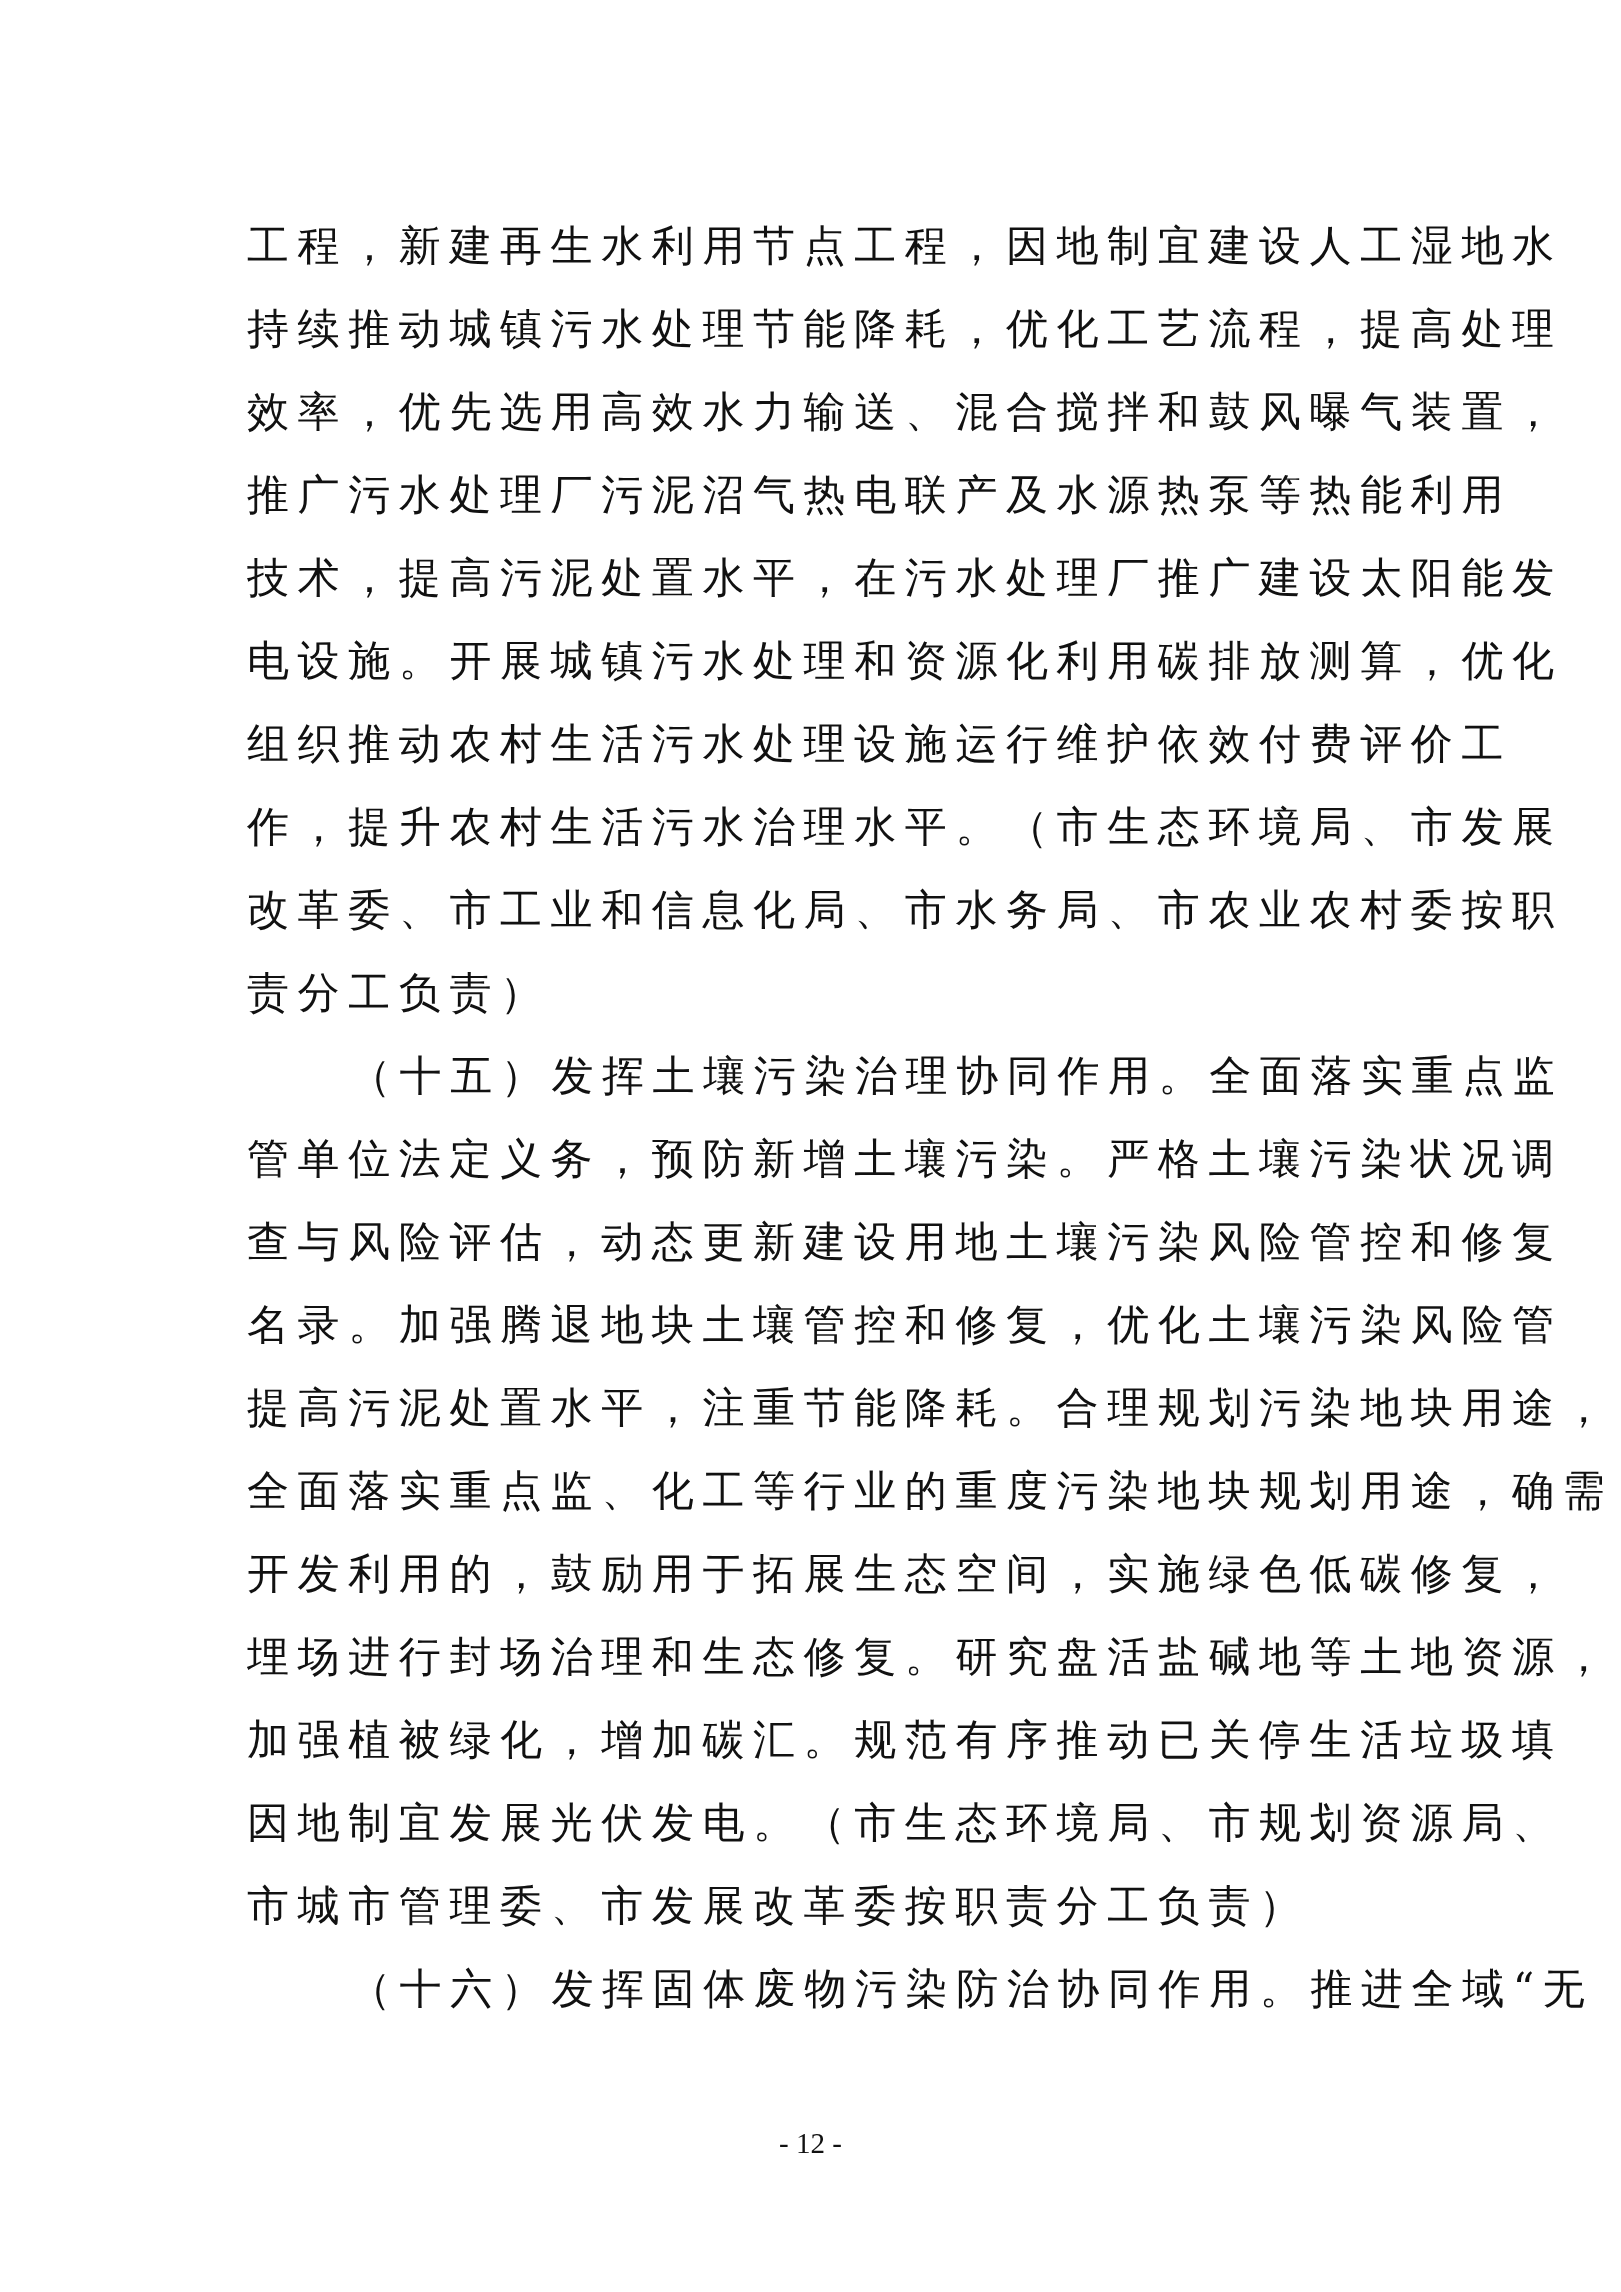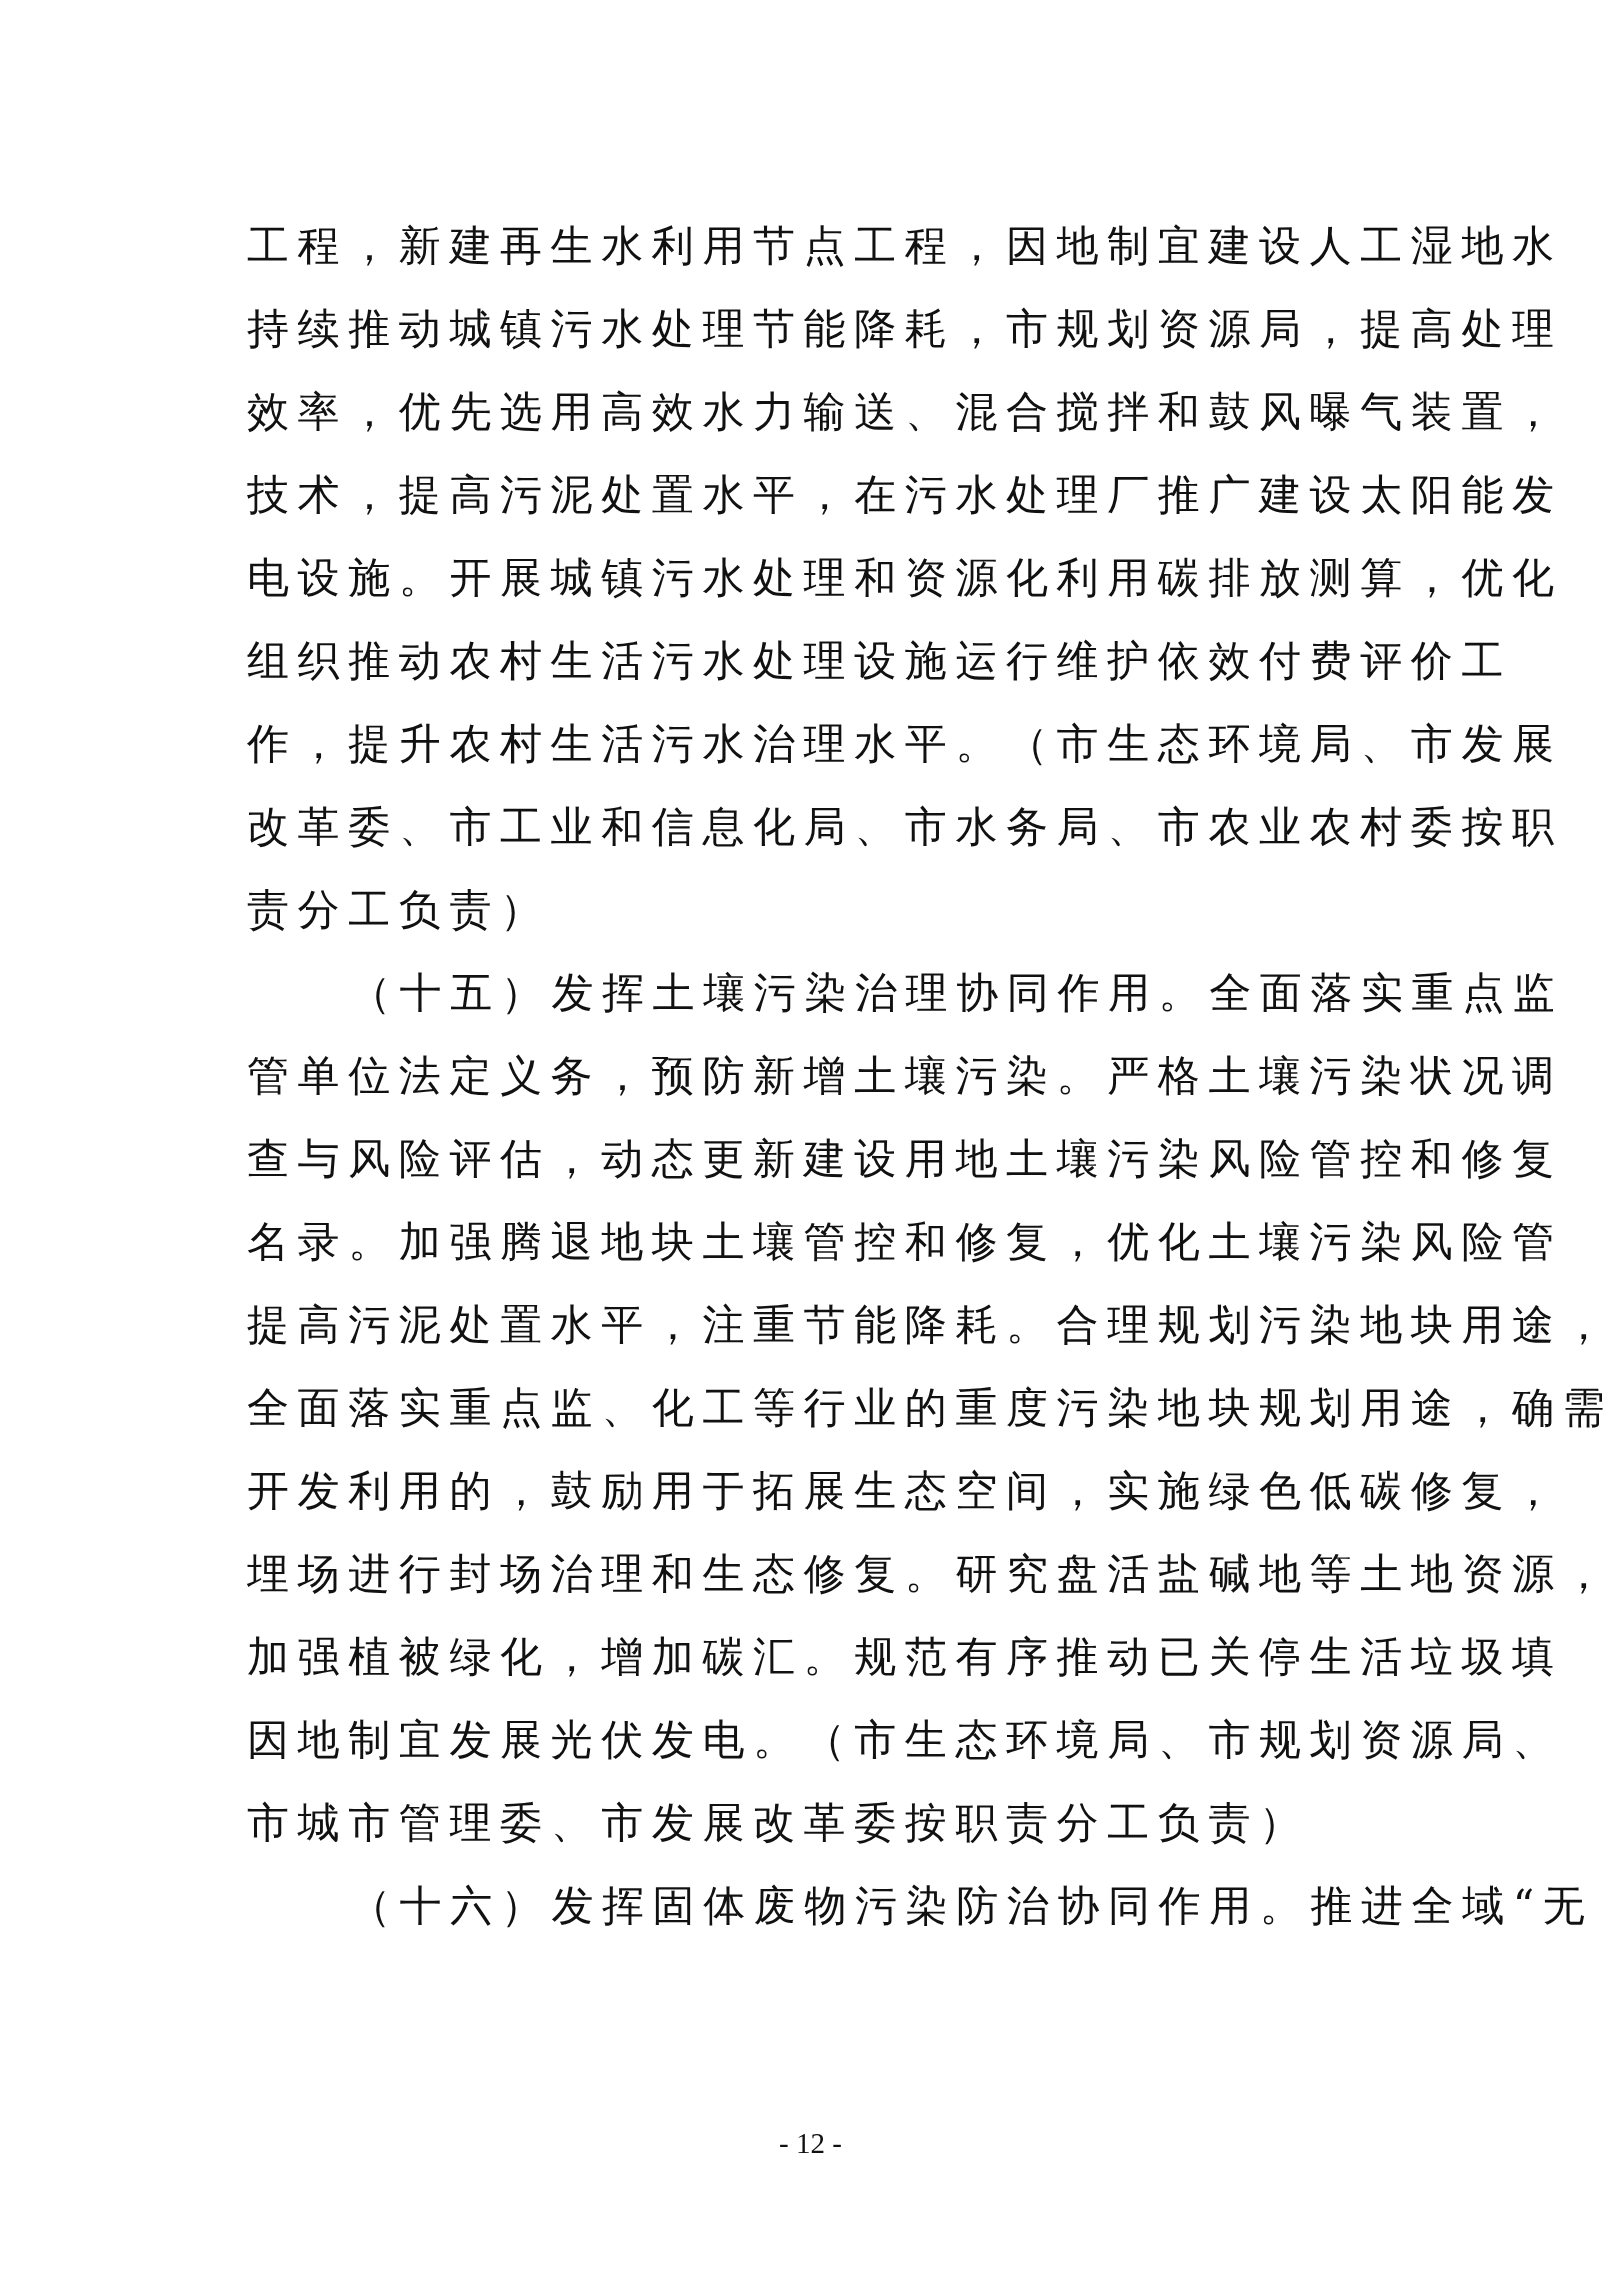--- a/index.html
+++ b/index.html
@@ -29,22 +29,23 @@
   }
 </style>
 </head>
 <body>
 
 <div class="page">
   <div class="body-text">
 
     <div>
       <span class="line">工程，新建再生水利用节点工程，因地制宜建设人工湿地水</span>
-      <span class="line">持续推动城镇污水处理节能降耗，市规划资源局，提高处理</span>
+      <span class="line">持续推动城镇污水处理节能降耗，优化工艺流程，提高处理</span>
       <span class="line">效率，优先选用高效水力输送、混合搅拌和鼓风曝气装置，</span>
+      <span class="line">推广污水处理厂污泥沼气热电联产及水源热泵等热能利用</span>
       <span class="line">技术，提高污泥处置水平，在污水处理厂推广建设太阳能发</span>
       <span class="line">电设施。开展城镇污水处理和资源化利用碳排放测算，优化</span>
       <span class="line">组织推动农村生活污水处理设施运行维护依效付费评价工</span>
       <span class="line">作，提升农村生活污水治理水平。（市生态环境局、市发展</span>
       <span class="line">改革委、市工业和信息化局、市水务局、市农业农村委按职</span>
       <span class="line last">责分工负责）</span>
     </div>
 
     <div>
       <span class="line indent">（十五）发挥土壤污染治理协同作用。全面落实重点监</span>

